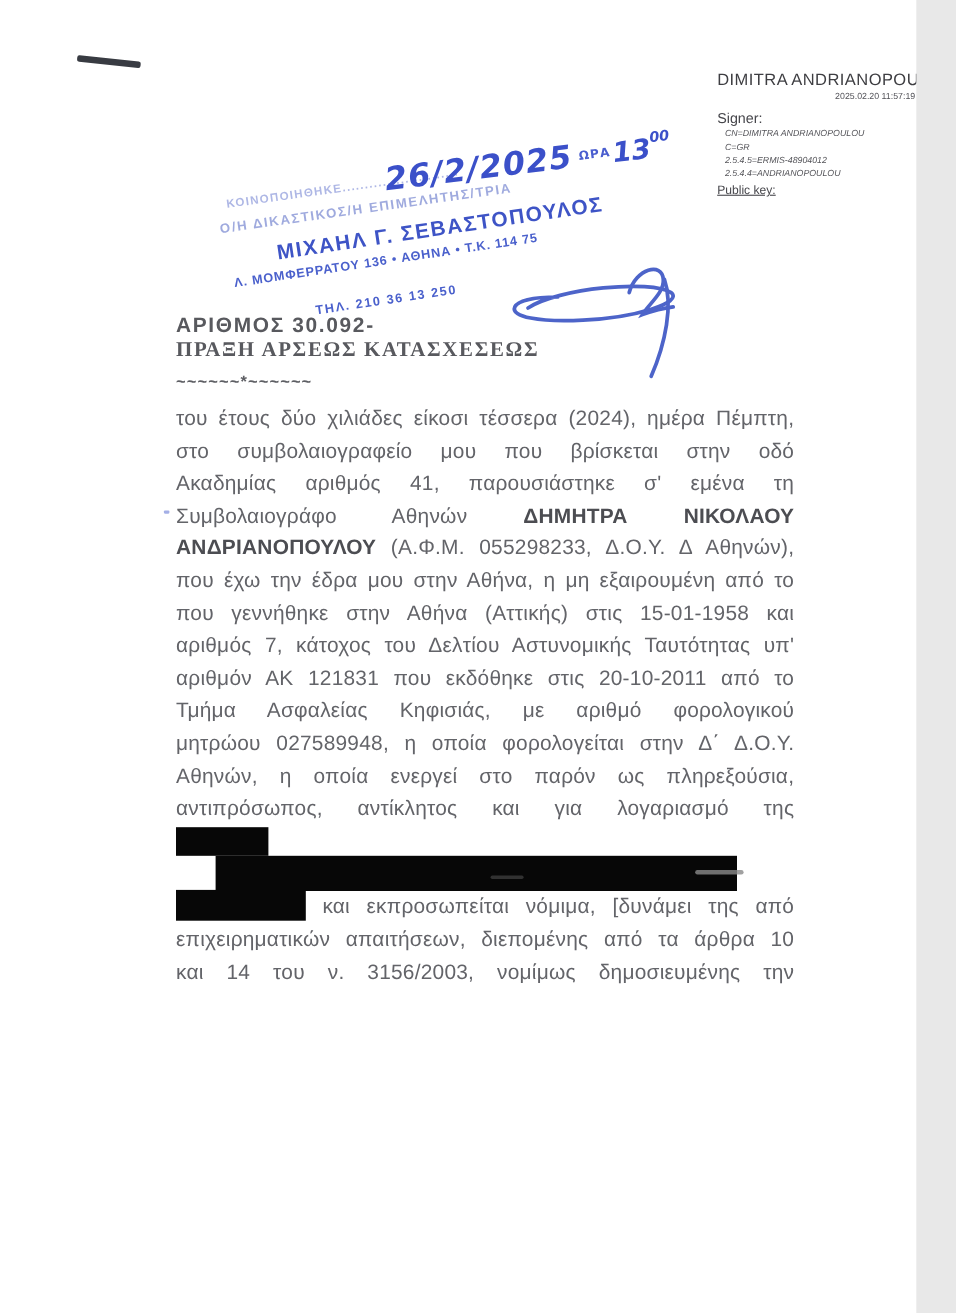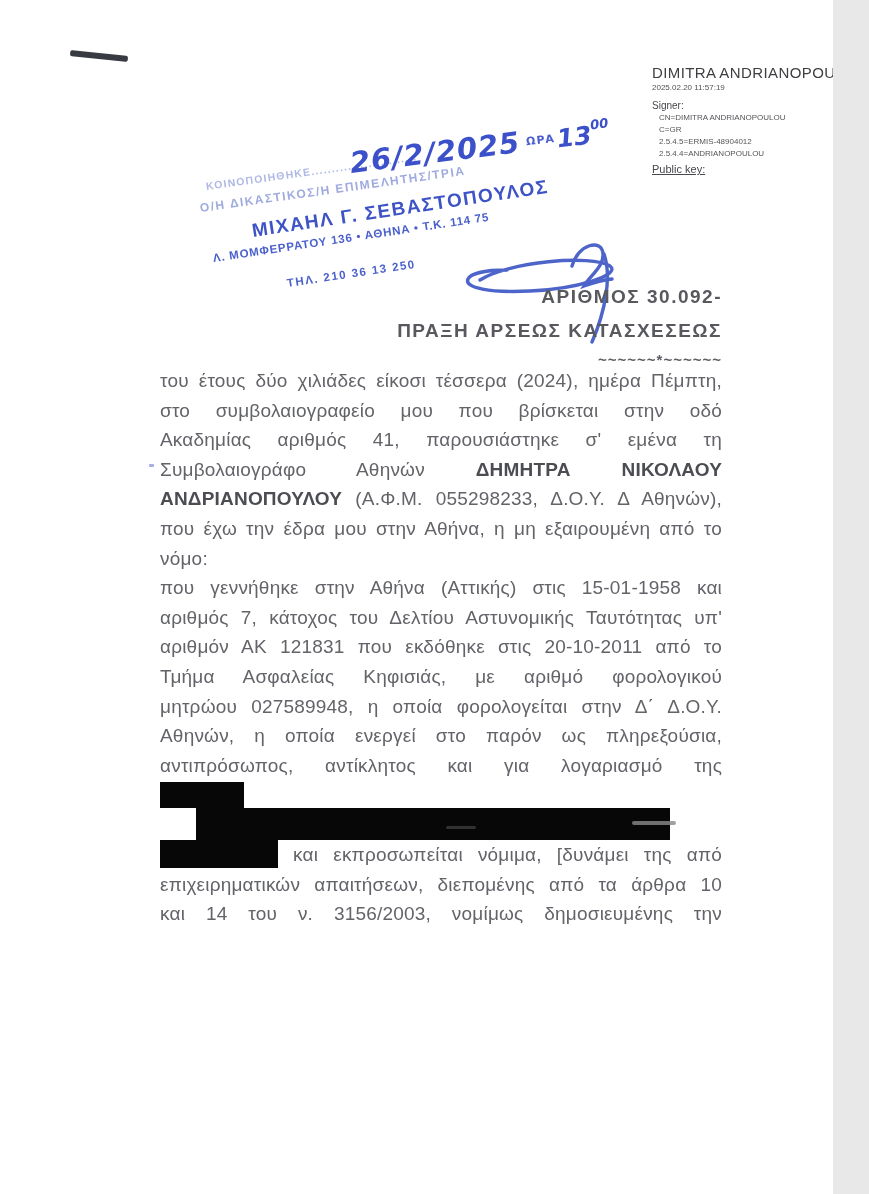--- a/index.html
+++ b/index.html
@@ -9,23 +9,23 @@
   }
   
   .scan-mark{position:absolute;left:70px;top:53px;width:58px;height:6px;
     background:#383b42;transform:rotate(6deg);border-radius:2px;}
   .blue-speck{position:absolute;left:149px;top:464px;width:5px;height:3px;
     background:rgba(90,110,210,.55);border-radius:1px;}
 
   
   .sigblock{position:absolute;left:652px;top:64px;width:180px;color:#434347;}
   .sig-name{font-size:15px;letter-spacing:.4px;color:#3e3e42;white-space:nowrap;}
-  .sig-time{font-size:8px;text-align:left;color:#525258;margin-top:2px;}
-  .sig-signer{font-size:10px;margin-top:8px;color:#47474c;}
-  .sig-cert{font-size:8px;line-height:10px;margin-left:7px;margin-top:2px;color:#55555a;white-space:nowrap;}
+  .sig-time{font-size:8px;text-align:right;color:#525258;margin-top:2px;}
+  .sig-signer{font-size:13px;margin-top:8px;color:#47474c;}
+  .sig-cert{font-size:8px;line-height:10px;margin-left:7px;margin-top:2px;color:#55555a;white-space:nowrap;font-style:italic;}
   .sig-pub{font-size:11px;margin-top:4px;color:#47474c;text-decoration:underline;}
 
   
   .stamp-line{position:absolute;white-space:nowrap;transform-origin:left center;}
   .st-faint1{left:206px;top:180px;transform:rotate(-8deg);font-size:10.5px;
     letter-spacing:1.2px;color:rgba(85,105,200,.48);font-weight:bold;}
   .st-faint2{left:200px;top:201px;transform:rotate(-8deg);font-size:12px;
     letter-spacing:1.5px;color:rgba(80,100,195,.55);font-weight:bold;}
   .st-name{left:252px;top:220px;transform:rotate(-8.5deg);font-size:19px;
     font-weight:bold;letter-spacing:1.5px;color:#3e54c6;}
@@ -40,24 +40,24 @@
     font-family:"DejaVu Sans",sans-serif;font-style:italic;font-weight:bold;}
   .hd-big{font-size:29px;letter-spacing:1px;}
   .hd-ora{font-size:11px;font-style:normal;letter-spacing:1px;vertical-align:6px;
     color:#4a5ecf;margin:0 2px 0 6px;}
   .hd-time{font-size:25px;}
   .hd-sup{font-size:13px;vertical-align:14px;}
 
   .sig-svg{position:absolute;left:452px;top:232px;}
 
   
-  .titleblock{position:absolute;left:160px;top:286px;width:562px;text-align:right;
+  .titleblock{position:absolute;left:160px;top:286px;width:562px;text-align:left;
     color:#58595e;font-weight:bold;}
   .t-num{font-size:19px;letter-spacing:1.5px;}
-  .t-act{font-size:19px;letter-spacing:1.5px;margin-top:12px;}
+  .t-act{font-size:19px;letter-spacing:1.5px;font-family:Liberation Serif, serif;}
   .t-sep{font-size:15px;letter-spacing:1px;margin-top:9px;font-weight:bold;color:#5e5f64;}
 
   
   .bodyblock{position:absolute;left:160px;top:366px;width:562px;
     font-size:19px;line-height:29.6px;color:#636469;letter-spacing:.2px;}
   .line{text-align:justify;text-align-last:justify;white-space:nowrap;}
   .line.short{text-align-last:left;}
   .line .b{font-weight:bold;color:#4c4d52;}
   .indent{padding-left:34px;}
   .pad-r{padding-right:50px;}
@@ -117,21 +117,20 @@
     <div class="t-sep">~~~~~~*~~~~~~</div>
   </div>
 
   <div class="bodyblock">
     <div class="line">του έτους δύο χιλιάδες είκοσι τέσσερα (2024), ημέρα Πέμπτη,</div>
     <div class="line">στο συμβολαιογραφείο μου που βρίσκεται στην οδό</div>
     <div class="line">Ακαδημίας αριθμός 41, παρουσιάστηκε σ' εμένα τη</div>
     <div class="line"><span>Συμβολαιογράφο Αθηνών</span> <span class="b">ΔΗΜΗΤΡΑ ΝΙΚΟΛΑΟΥ</span></div>
     <div class="line"><span class="b">ΑΝΔΡΙΑΝΟΠΟΥΛΟΥ</span> <span>(Α.Φ.Μ. 055298233, Δ.Ο.Υ. Δ Αθηνών),</span></div>
     <div class="line">που έχω την έδρα μου στην Αθήνα, η μη εξαιρουμένη από το</div>
-    <div class="line short">νόμο:</div>
     <div class="line">που γεννήθηκε στην Αθήνα (Αττικής) στις 15-01-1958 και</div>
     <div class="line">αριθμός 7, κάτοχος του Δελτίου Αστυνομικής Ταυτότητας υπ'</div>
     <div class="line">αριθμόν ΑΚ 121831 που εκδόθηκε στις 20-10-2011 από το</div>
     <div class="line">Τμήμα Ασφαλείας Κηφισιάς, με αριθμό φορολογικού</div>
     <div class="line">μητρώου 027589948, η οποία φορολογείται στην Δ΄ Δ.Ο.Υ.</div>
     <div class="line">Αθηνών, η οποία ενεργεί στο παρόν ως πληρεξούσια,</div>
     <div class="line">αντιπρόσωπος, αντίκλητος και για λογαριασμό της</div>
     <div class="line pad-r"> <span class="redact-a"></span></div>
     <div class="redact-b">
       <span class="dash1"></span>

